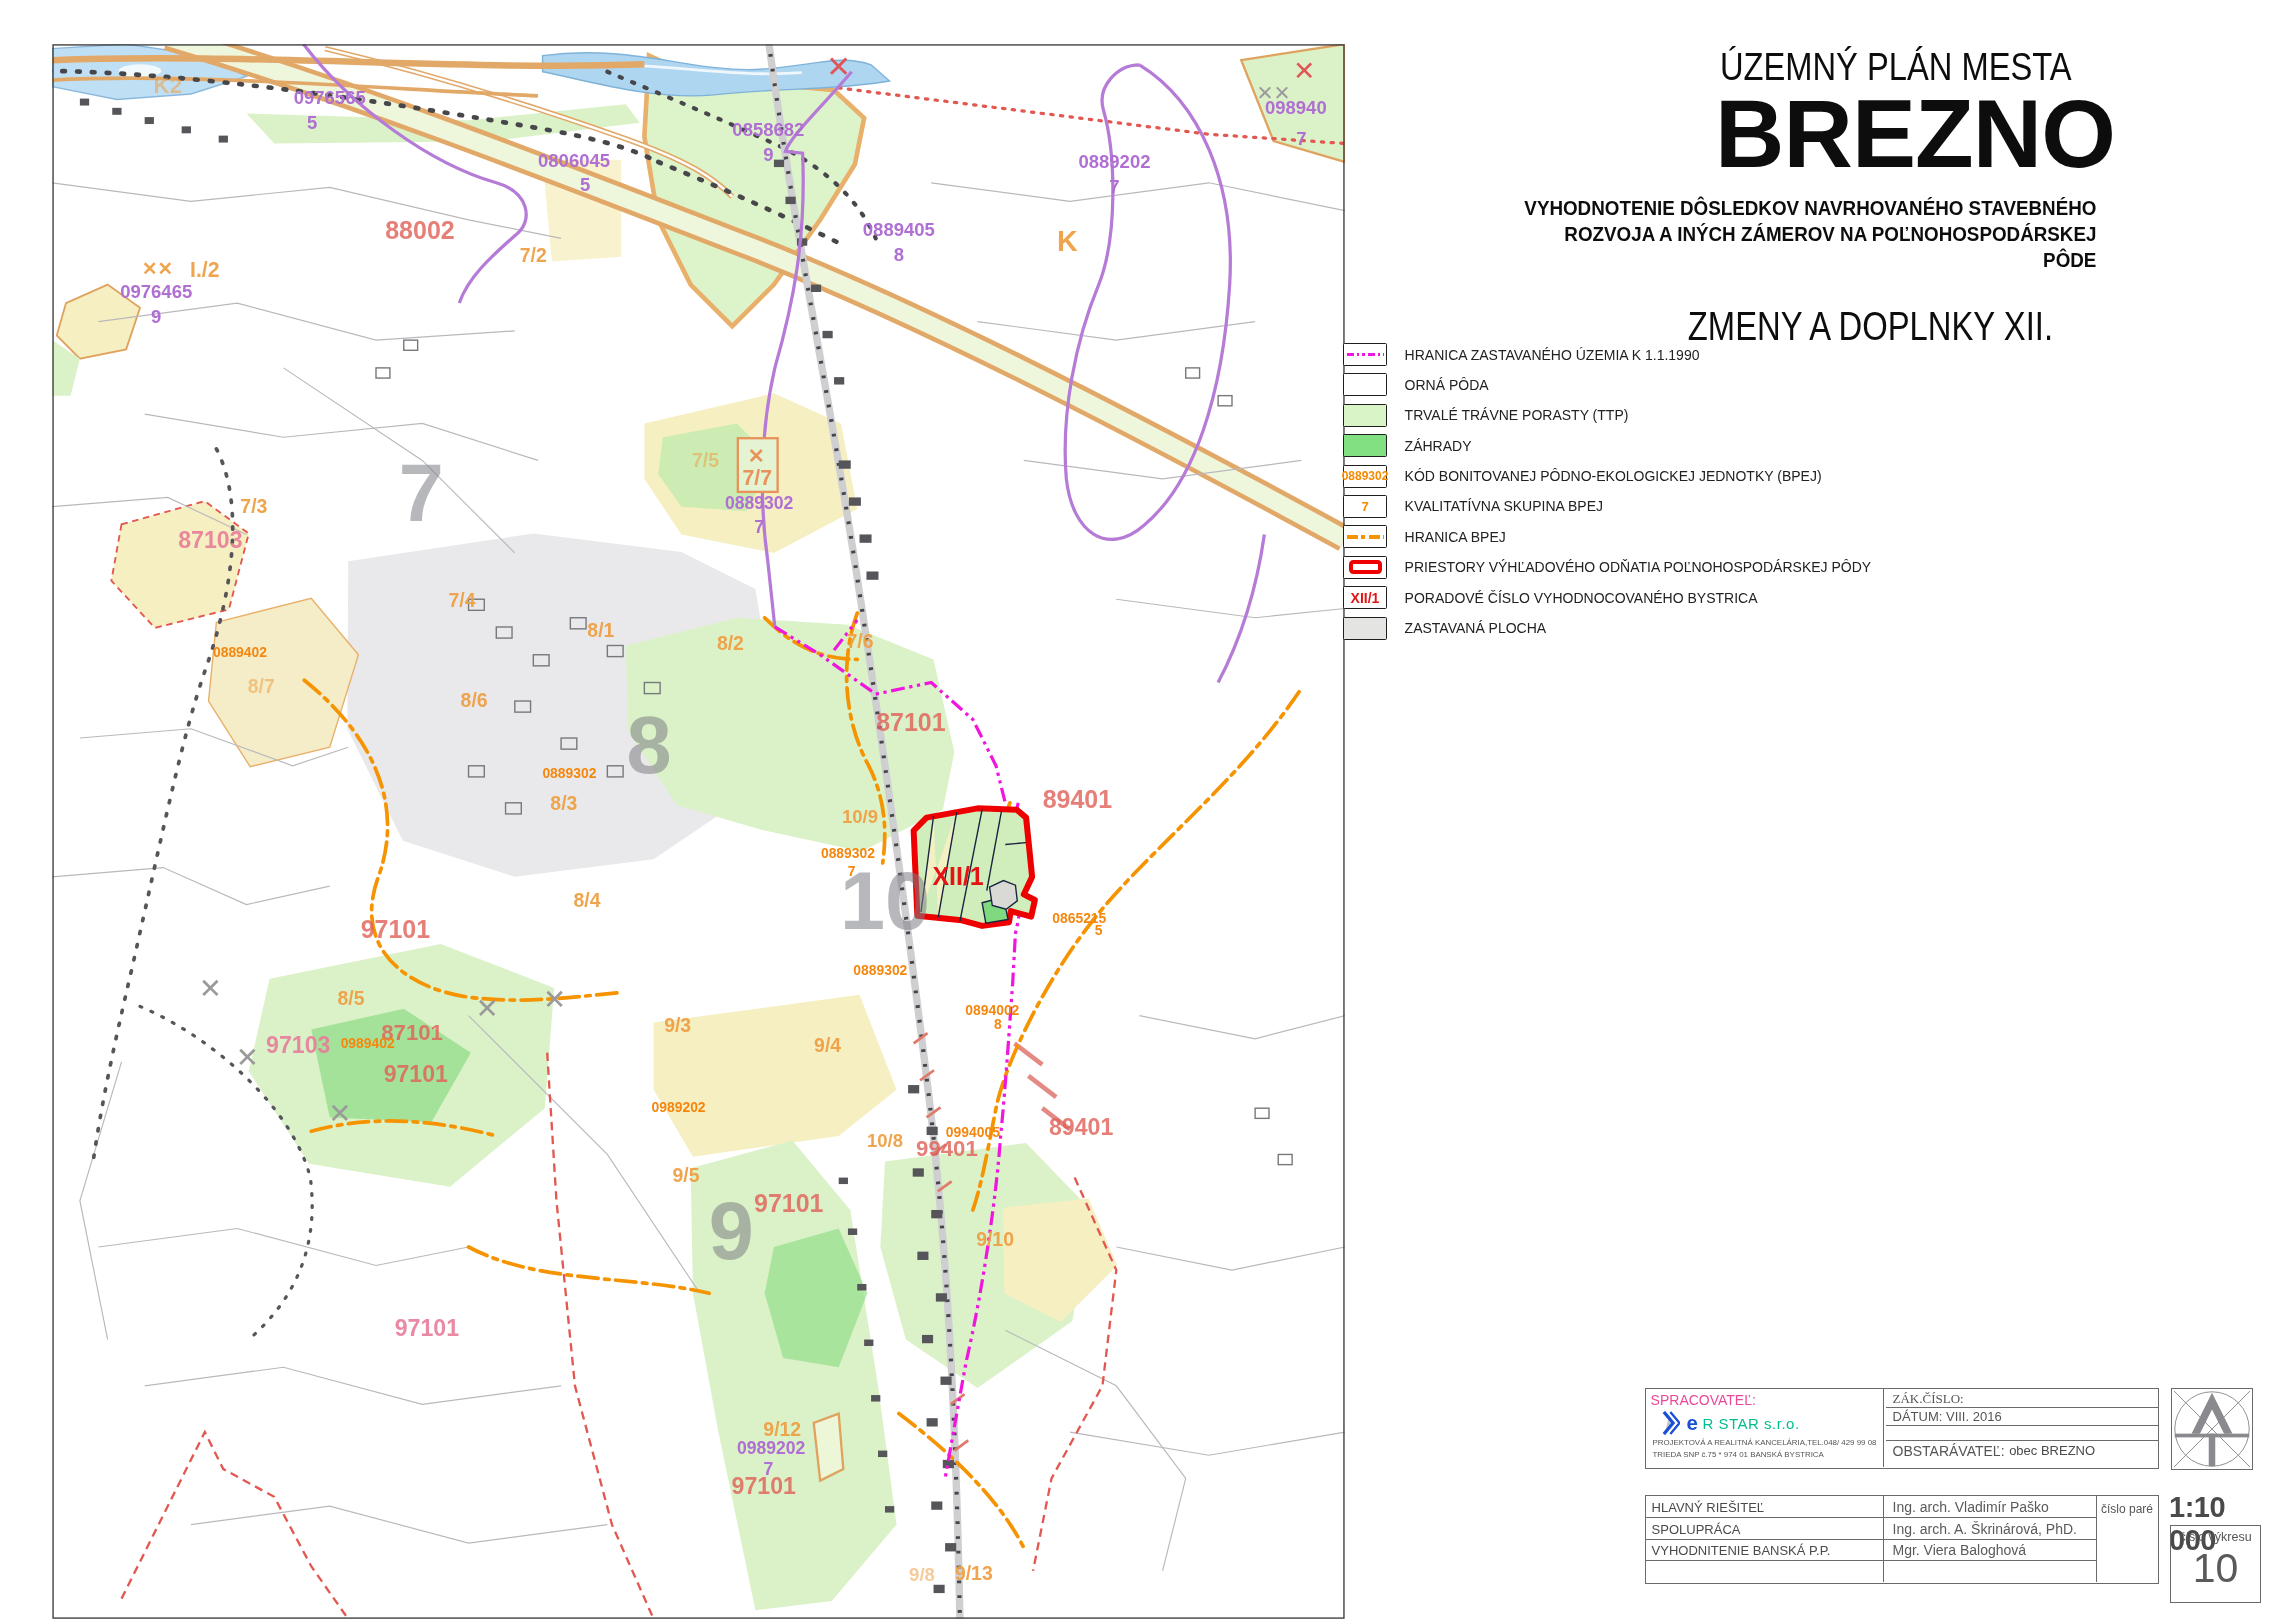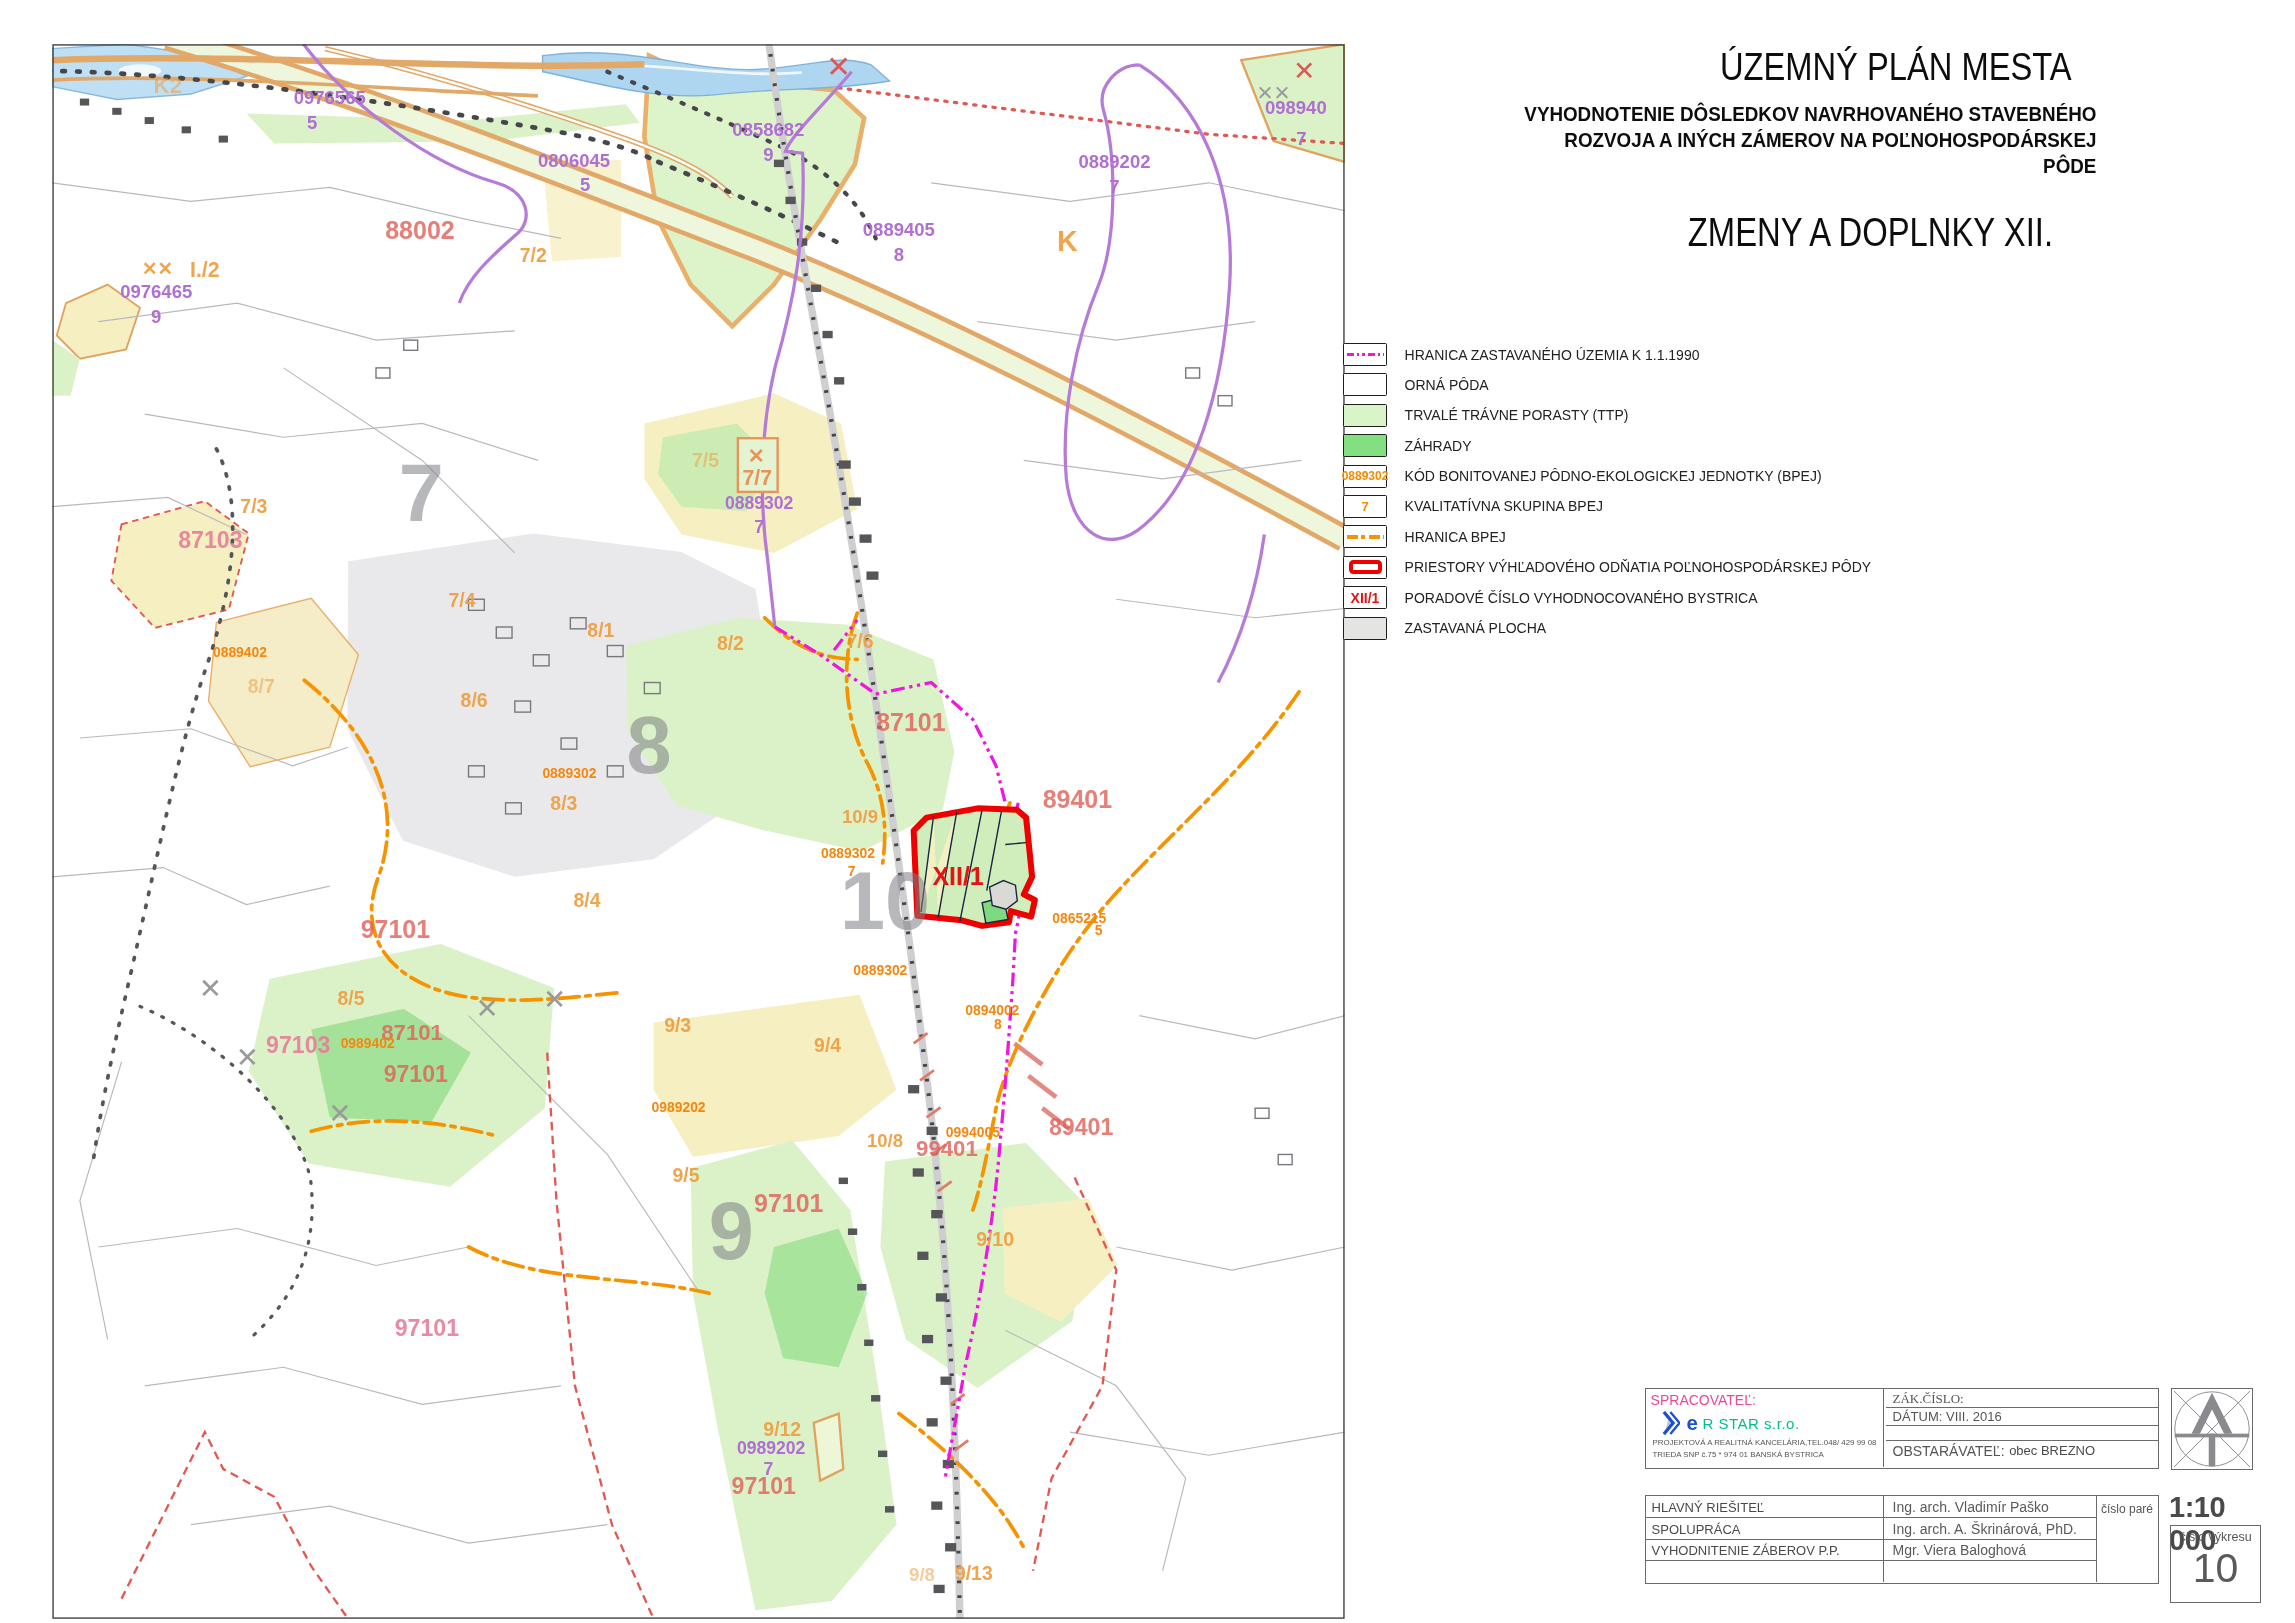--- a/index.html
+++ b/index.html
@@ -364,20 +364,21 @@
           <text x="1700" y="72" class="ml xr" font-size="64">✕</text>
           <text x="2706" y="78" class="ml xr" font-size="58">✕</text>
         </g>
 
       <rect x="2" y="2" width="2790" height="3400" fill="none" stroke="#3f3f3f" stroke-width="3"></rect>
     </svg>
   </div>
 
   <div class="titlewrap">
     <div class="t-super">ÚZEMNÝ PLÁN MESTA</div>
+    <div class="t-city">BREZNO</div>
     <div class="t-sub">
       <div>VYHODNOTENIE DÔSLEDKOV NAVRHOVANÉHO STAVEBNÉHO</div>
       <div>ROZVOJA A INÝCH ZÁMEROV NA POĽNOHOSPODÁRSKEJ PÔDE</div>
     </div>
     <div class="t-ed">ZMENY A DOPLNKY XII.</div>
   </div>
 
   <div class="legend">
     <div class="lg-row">
       <div class="lg-box">
@@ -476,21 +477,21 @@
     <div class="tbl-lower">
       <div class="lrow" style="top:0">
         <div class="lc">HLAVNÝ RIEŠITEĽ</div>
         <div class="vc">Ing. arch. Vladimír Paško</div>
       </div>
       <div class="lrow" style="top:22px">
         <div class="lc">SPOLUPRÁCA</div>
         <div class="vc">Ing. arch. A. Škrinárová, PhD.</div>
       </div>
       <div class="lrow" style="top:43px">
-        <div class="lc">VYHODNITENIE ZÁBEROV P.P.</div>
+        <div class="lc">VYHODNITENIE BANSKÁ P.P.</div>
         <div class="vc">Mgr. Viera Baloghová</div>
       </div>
       <div class="lrow" style="top:65px;border-bottom:none">
         <div class="lc"></div>
         <div class="vc"></div>
       </div>
       <div class="pare-cell">
           <span>číslo paré</span>
         </div>
     </div>

